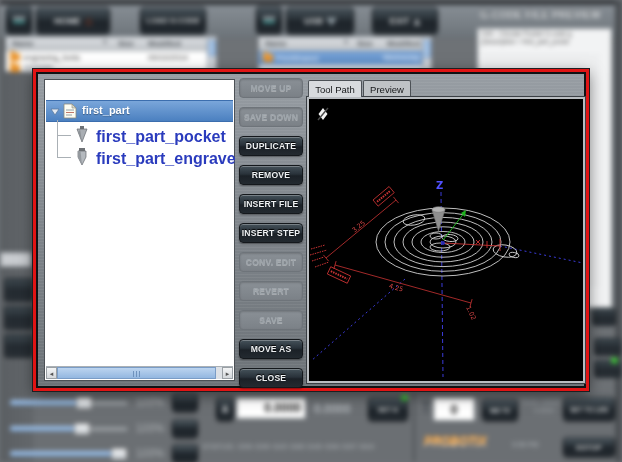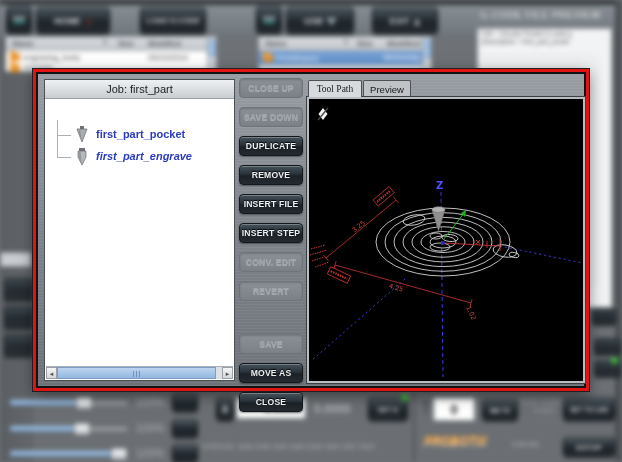--- a/index.html
+++ b/index.html
@@ -58,41 +58,41 @@
     background:linear-gradient(180deg,#979da3 0%,#7e848a 50%,#6d7378 100%);}
   .modal-inner:before{content:"";position:absolute;inset:0;
     background:repeating-linear-gradient(0deg,rgba(255,255,255,.06) 0 1px,transparent 1px 3px);pointer-events:none;}
   .tree-panel{position:absolute;left:6px;top:5px;width:189px;height:300px;
     background:#fff;border:1px solid #4c5156;}
   .tree-title{height:18px;background:linear-gradient(#eff1f3,#c9cdd1);border-bottom:1px solid #9aa0a5;
     font-size:11px;color:#1a1c1e;text-align:center;line-height:18px;}
   .tree-row{position:absolute;left:1px;right:1px;height:20px;}
   .tree-row.sel{background:linear-gradient(#7aa6da,#4b80c0);border-top:1px solid #3c6eae;border-bottom:1px solid #3c6eae;}
   .root-label{position:absolute;left:36px;top:3px;font-size:11px;font-weight:bold;color:#fff;text-shadow:0 1px 1px rgba(0,0,0,.35);}
-  .child-label{position:absolute;left:50px;top:4px;font-size:11px;font-weight:bold;color:#2a3bbd;}
+  .child-label{position:absolute;left:50px;top:4px;font-size:16px;font-weight:bold;color:#2a3bbd;}
   .conn{position:absolute;background:#aab0b5;}
   .hscroll{position:absolute;left:1px;right:1px;bottom:1px;height:12px;background:#dde1e6;border-top:1px solid #aab0b5;}
   .harr{position:absolute;top:0;width:11px;height:12px;background:linear-gradient(#f4f5f6,#d3d7db);
     border:1px solid #9aa0a5;box-sizing:border-box;font-size:7px;color:#555;text-align:center;line-height:11px;}
   .hthumb{position:absolute;left:11px;right:17px;top:0;height:12px;
     background:linear-gradient(#bcd4ef,#93b7e0);border:1px solid #7a9cc6;box-sizing:border-box;}
   .hthumb:after{content:"";position:absolute;left:50%;top:3px;width:7px;height:6px;margin-left:-4px;
     background:repeating-linear-gradient(90deg,#6f92bd 0 1px,transparent 1px 3px);}
   .btncol{position:absolute;left:201px;top:4px;width:64px;display:flex;flex-direction:column;gap:9px;}
   .jbtn{height:18px;border-radius:4px;font-size:8.6px;font-weight:bold;letter-spacing:.2px;
     display:flex;align-items:center;justify-content:center;
     background:linear-gradient(180deg,#45525a 0%,#29323a 45%,#1b2127 55%,#232a30 100%);
     border:1px solid #14181c;color:#eef1f3;text-shadow:0 -1px 1px #000;
     box-shadow:inset 0 1px 0 rgba(255,255,255,.28),0 1px 2px rgba(0,0,0,.4);}
   .jbtn.dis{background:linear-gradient(180deg,#8a9096,#7b8187);border:1px solid #6e747a;
     color:#9da4aa;text-shadow:0 1px 0 rgba(255,255,255,.3);box-shadow:inset 0 1px 2px rgba(0,0,0,.18);}
-  .jbtn.spacer-before{margin-top:24px;}
+  .jbtn.spacer-before{margin-top:0;}
   .tab{position:absolute;top:6px;height:17px;font-size:9.5px;color:#17191b;text-align:center;line-height:17px;
     border:1px solid #4c5156;border-bottom:none;border-radius:2px 2px 0 0;box-sizing:border-box;}
-  .tab.active{background:#d8dbde;z-index:2;font-family:Liberation Serif, serif;}
+  .tab.active{background:#d8dbde;z-index:2;}
   .tab.inactive{background:#bfc3c6;}
   .canvas-frame{position:absolute;left:269px;top:23px;width:278px;height:286px;
     background:#000;border:2px solid #b9bdc1;outline:1px solid #3a3f44;box-sizing:border-box;}
   svg text{font-family:"DejaVu Sans",sans-serif;}
 </style>
 </head>
 <body>
 
 <div class="screen">
 
@@ -234,49 +234,61 @@
     <div class="abs" style="left:512px;top:441px;font-size:7px;font-weight:bold;color:#9da2a6;">9:59 PM</div>
     <div class="abs dkbtn" style="left:563px;top:437px;width:50px;height:18px;font-size:7.5px;">
       <span>ESTOP</span>
     </div>
   </div>
 
   <div class="modal">
     <div class="modal-inner">
 
       <div class="tree-panel">
-        <div class="tree-title">Job: first_part</div>
+        <div class="tree-row sel" style="top:20px;">
+          <svg class="abs" style="left:4px;top:7px;" width="10" height="8">
+            <polygon points="1,1 9,1 5,7" fill="#e3e9f1" stroke="#5b7aa0" stroke-width="0.8"></polygon>
+          </svg>
+          <svg class="abs" style="left:17px;top:2px;" width="14" height="16">
+            <path d="M1,1 h8 l4,4 v10 h-12 z" fill="#fcfcf2" stroke="#8a8a7f" stroke-width="0.8"></path>
+            <path d="M9,1 l4,4 h-4 z" fill="#d9d9c9" stroke="#8a8a7f" stroke-width="0.6"></path>
+            <line x1="3" y1="7" x2="11" y2="7" stroke="#7c8a96" stroke-width="0.8"></line>
+            <line x1="3" y1="9.5" x2="11" y2="9.5" stroke="#b05545" stroke-width="0.8"></line>
+            <line x1="3" y1="12" x2="9" y2="12" stroke="#7c8a96" stroke-width="0.8"></line>
+          </svg>
+          <span class="root-label">first_part</span>
+        </div>
         <div class="conn" style="left:12px;top:40px;width:1px;height:38px;"></div>
         <div class="conn" style="left:12px;top:55px;width:14px;height:1px;"></div>
         <div class="conn" style="left:12px;top:77px;width:14px;height:1px;"></div>
         <div class="tree-row" style="top:44px;">
           <svg class="abs" style="left:29px;top:1px;" width="14" height="19">
             <rect x="5" y="1" width="4" height="3" fill="#6e7control" style="fill:#6e7276"></rect>
             <path d="M2,4 h10 l-1.5,4 l-3.5,9 l-3.5,-9 z" fill="#a9aeb3" stroke="#64696e" stroke-width="0.7"></path>
             <path d="M5,4 l2,13 l-3.5,-9 z" fill="#8d9297"></path>
           </svg>
           <span class="child-label">first_part_pocket</span>
         </div>
-        <div class="tree-row" style="top:66px;font-style:italic;">
+        <div class="tree-row" style="top:66px;">
           <svg class="abs" style="left:29px;top:1px;" width="14" height="19">
             <rect x="4" y="1" width="6" height="3" fill="#6e7276"></rect>
             <path d="M3,4 h8 v6 l-4,8 l-4,-8 z" fill="#b4b9be" stroke="#64696e" stroke-width="0.7"></path>
             <path d="M5.5,4 l1.5,14 l-4,-8 v-6 z" fill="#94999e"></path>
           </svg>
           <span class="child-label">first_part_engrave</span>
         </div>
         <div class="hscroll">
           <div class="harr" style="left:0;">◂</div>
           <div class="hthumb"></div>
           <div class="harr" style="right:0;">▸</div>
         </div>
       </div>
 
       <div class="btncol">
-        <div class="jbtn dis">CLOSE UP</div>
+        <div class="jbtn dis">MOVE UP</div>
         <div class="jbtn dis">SAVE DOWN</div>
         <div class="jbtn">DUPLICATE</div>
         <div class="jbtn">REMOVE</div>
         <div class="jbtn">INSERT FILE</div>
         <div class="jbtn">INSERT STEP</div>
         <div class="jbtn dis">CONV. EDIT</div>
         <div class="jbtn dis">REVERT</div>
         <div class="jbtn dis spacer-before">SAVE</div>
         <div class="jbtn">MOVE AS</div>
         <div class="jbtn">CLOSE</div>

